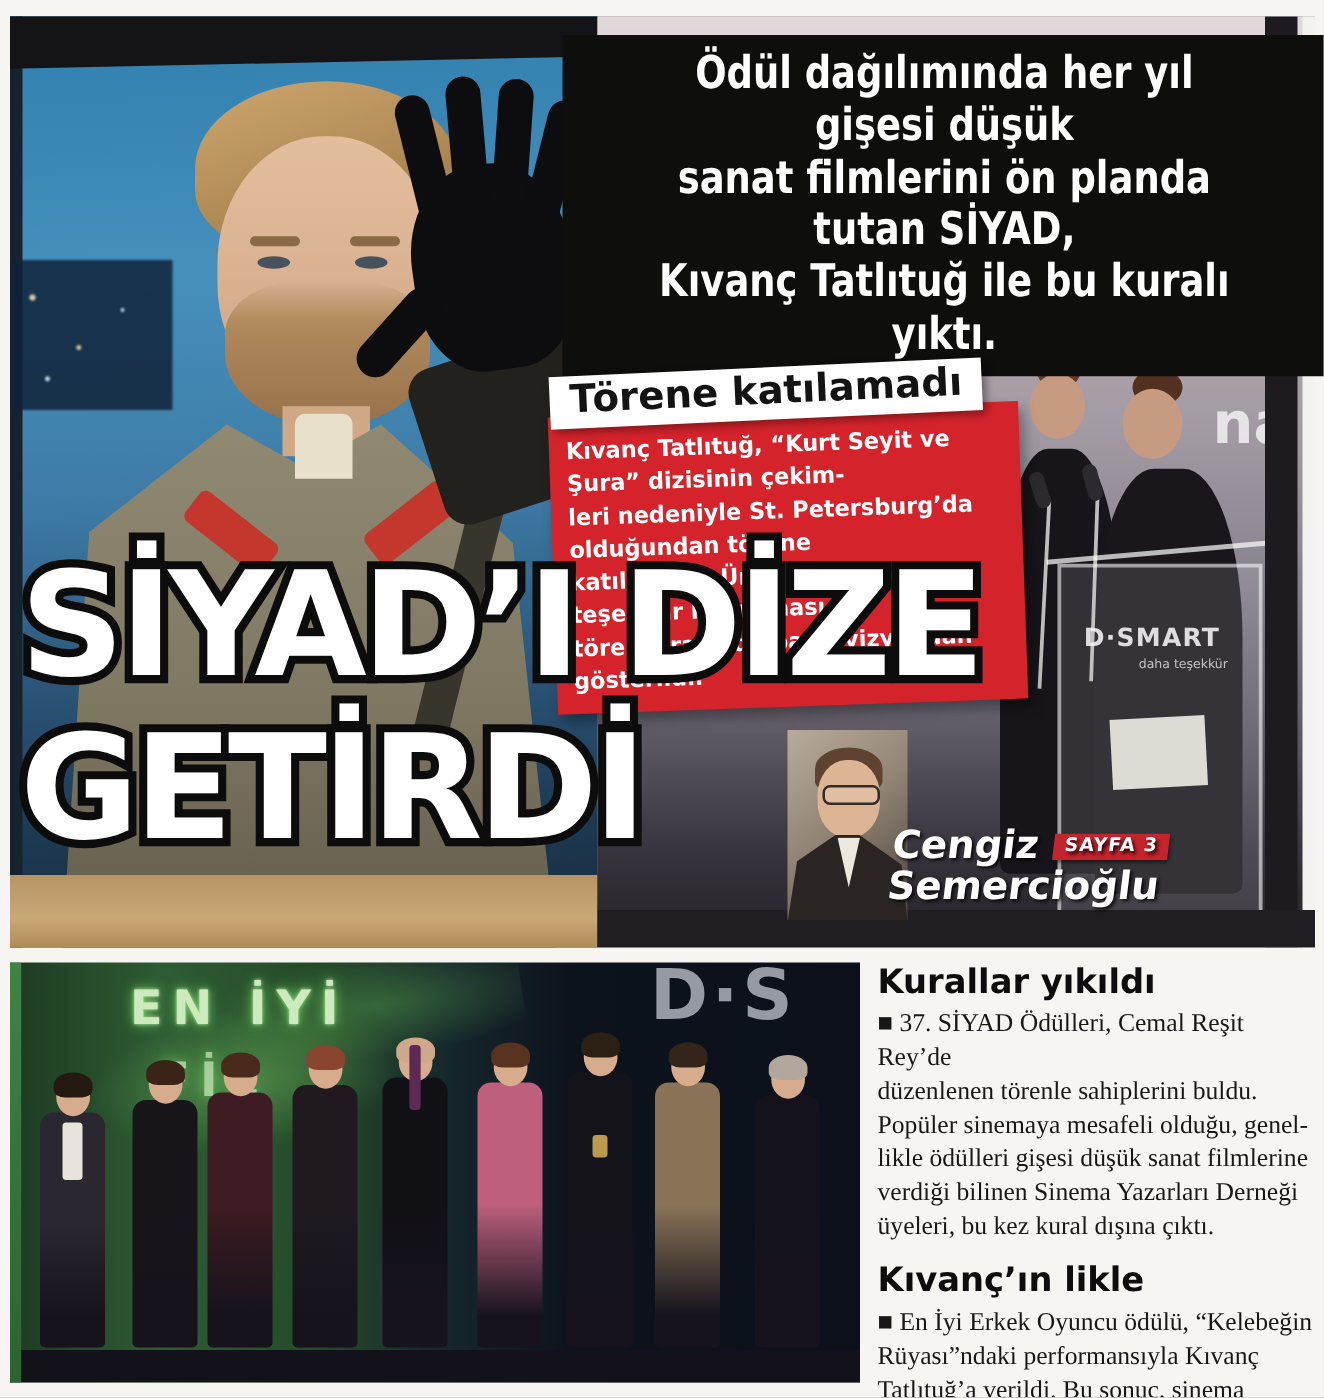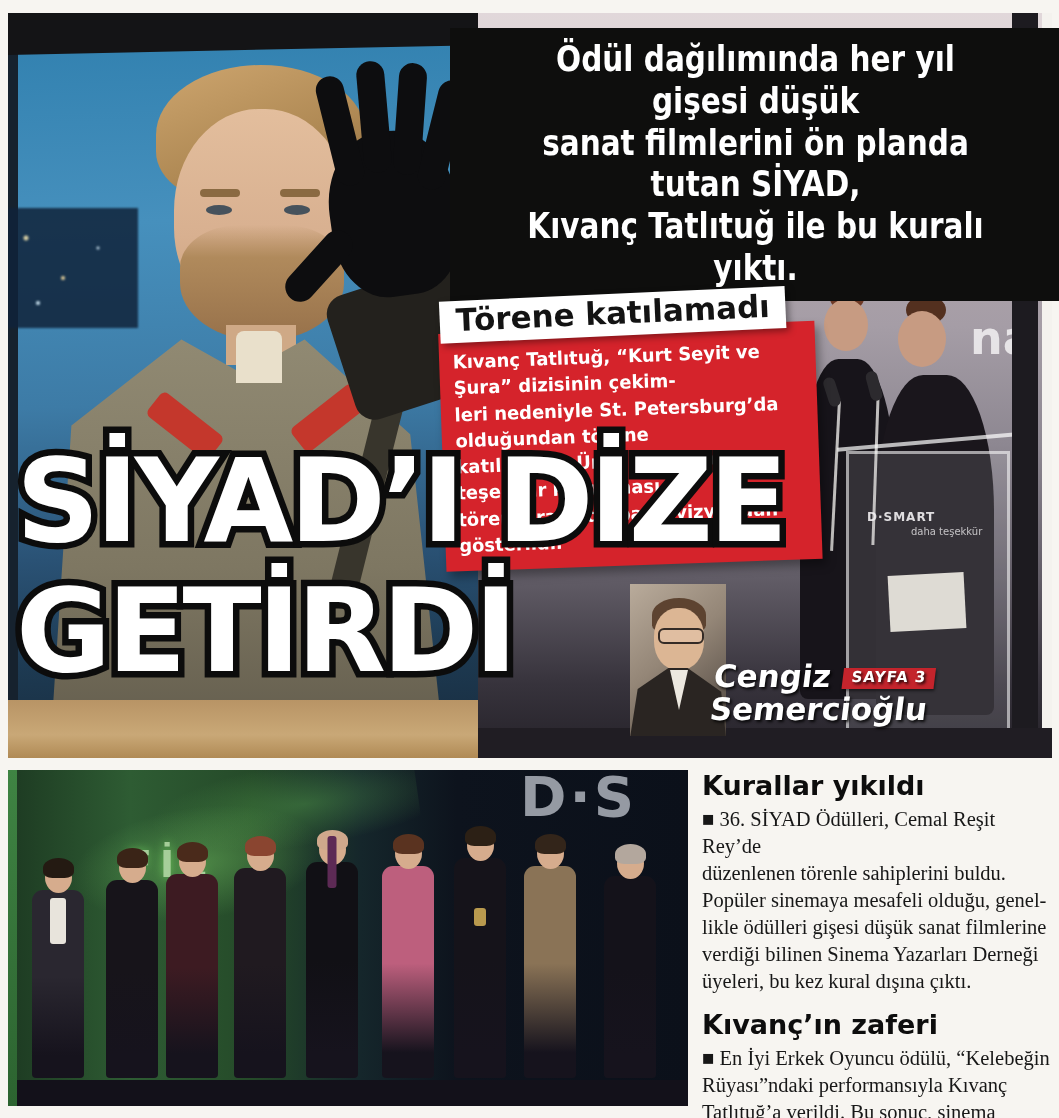--- a/index.html
+++ b/index.html
@@ -54,21 +54,21 @@
   .logo-frag{position:absolute;left:492px;top:298px;font-size:46px;font-weight:bold;color:rgba(248,246,248,.8);}
   .woman{position:absolute;}
   .w-head{position:absolute;border-radius:50%;background:#c79b82;}
   .w-bun{position:absolute;border-radius:50%;}
   .w-body{position:absolute;border-radius:40% 40% 8px 8px;}
   .mic-stand{position:absolute;width:3px;height:150px;background:rgba(235,233,230,.8);}
   .mic-head{position:absolute;width:12px;height:30px;border-radius:6px;background:#2c2a2e;}
   .podium{position:absolute;left:368px;top:438px;width:158px;height:300px;
     border:3px solid rgba(255,255,255,.55);background:rgba(200,196,204,.16);}
   .podium-top{position:absolute;left:-12px;top:-14px;width:180px;height:4px;background:rgba(255,255,255,.7);transform:rotate(-5deg);}
-  .podium-logo{position:absolute;left:18px;top:56px;font-size:12px;font-weight:bold;color:rgba(242,240,242,.9);letter-spacing:1px;}
+  .podium-logo{position:absolute;left:18px;top:44px;font-size:20px;font-weight:bold;color:rgba(242,240,242,.9);letter-spacing:1px;}
   .podium-tag{position:absolute;left:62px;top:72px;font-size:10px;color:rgba(242,240,242,.75);}
   .podium-paper{position:absolute;left:40px;top:120px;width:76px;height:56px;background:#dedbd4;transform:rotate(-3deg);}
   .stage-floor{position:absolute;left:0;bottom:0;width:100%;height:30px;background:#201d23;}
   .right-band{position:absolute;right:14px;top:0;width:26px;height:100%;background:#1d1b20;}
   .right-white{position:absolute;right:0;top:0;width:10px;height:100%;background:#f4f2ee;}
 
   
   .banner{position:absolute;left:450px;top:28px;width:603px;background:#0e0e0d;padding:10px 4px 12px;}
   .banner-text{color:#fff;font-size:36px;font-weight:bold;line-height:1.16;text-align:center;
     white-space:pre-line;transform:scaleX(.82);transform-origin:center;}
@@ -219,20 +219,21 @@
       <div class="col-shirt"></div>
     </div>
     <div class="col-name">
       <span>Cengiz</span><span class="badge">SAYFA 3</span><br>
       <span>Semercioğlu</span>
     </div>
   </div>
 
   <div class="bottom-photo">
     <div class="green-glow"></div>
+    <div class="sign-en-iyi">EN İYİ</div>
     <div class="sign-fil">FİL</div>
     <div class="logo-ds">D·S</div>
 
     <div class="person" style="left:24px;--hair:#241a12;--dress:#2a2730;--bh:188px;">
       <div class="p-head"></div>
       <div class="p-body">
           <div class="p-accent" style="width:16px;height:46px;background:#e8e4dc;border-radius:3px;"></div>
         </div>
     </div>
     <div class="person" style="left:98px;--hair:#3a2417;--dress:#17141a;--bh:198px;">
@@ -271,27 +272,27 @@
       <div class="p-head"></div>
         <div class="p-body"></div>
     </div>
 
     <div class="bp-floor"></div>
     <div class="bp-edgeL"></div>
   </div>
 
   <div class="text-col">
     <h2 class="sec-head">Kurallar yıkıldı</h2>
-    <p class="sec-body">■ 36. SİYAD Ödülleri, Cemal Reşit Rey’de
+    <p class="sec-body">■ 37. SİYAD Ödülleri, Cemal Reşit Rey’de
 düzenlenen törenle sahiplerini buldu.
 Popüler sinemaya mesafeli olduğu, genel-
 likle ödülleri gişesi düşük sanat filmlerine
 verdiği bilinen Sinema Yazarları Derneği
 üyeleri, bu kez kural dışına çıktı.</p>
-    <h2 class="sec-head">Kıvanç’ın zaferi</h2>
+    <h2 class="sec-head">Kıvanç’ın likle</h2>
     <p class="sec-body">■ En İyi Erkek Oyuncu ödülü, “Kelebeğin
 Rüyası”ndaki performansıyla Kıvanç
 Tatlıtuğ’a verildi. Bu sonuç, sinema
 yazarlarının popüler sinemayla barış-
 ması değil Tatlıtuğ’un SİYAD’ı dize getir-
 mesi olarak da yorumlandı.</p>
   </div>
 
 </div>
 

